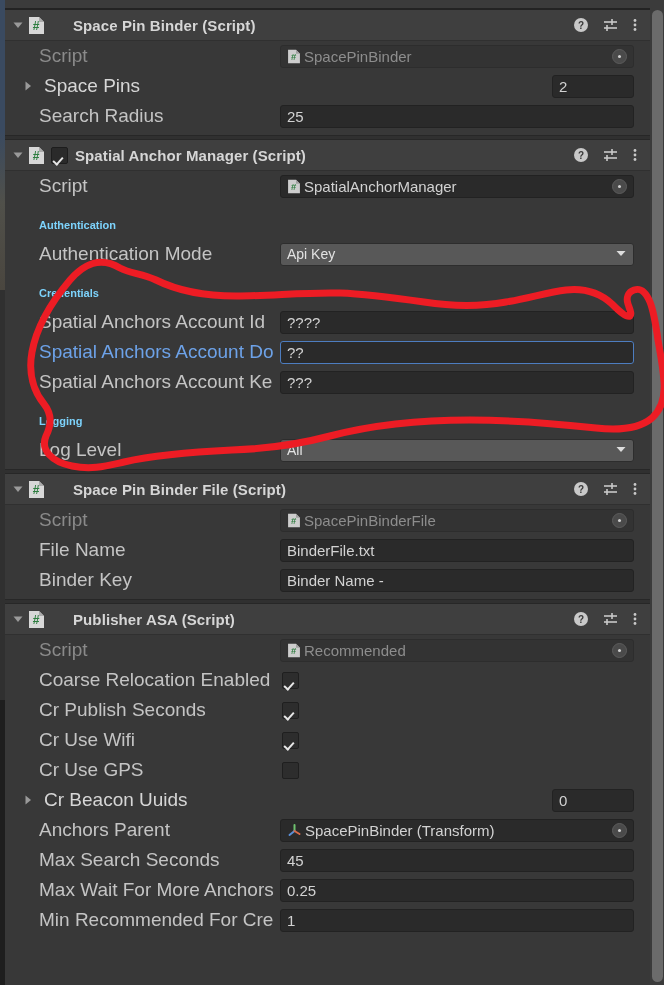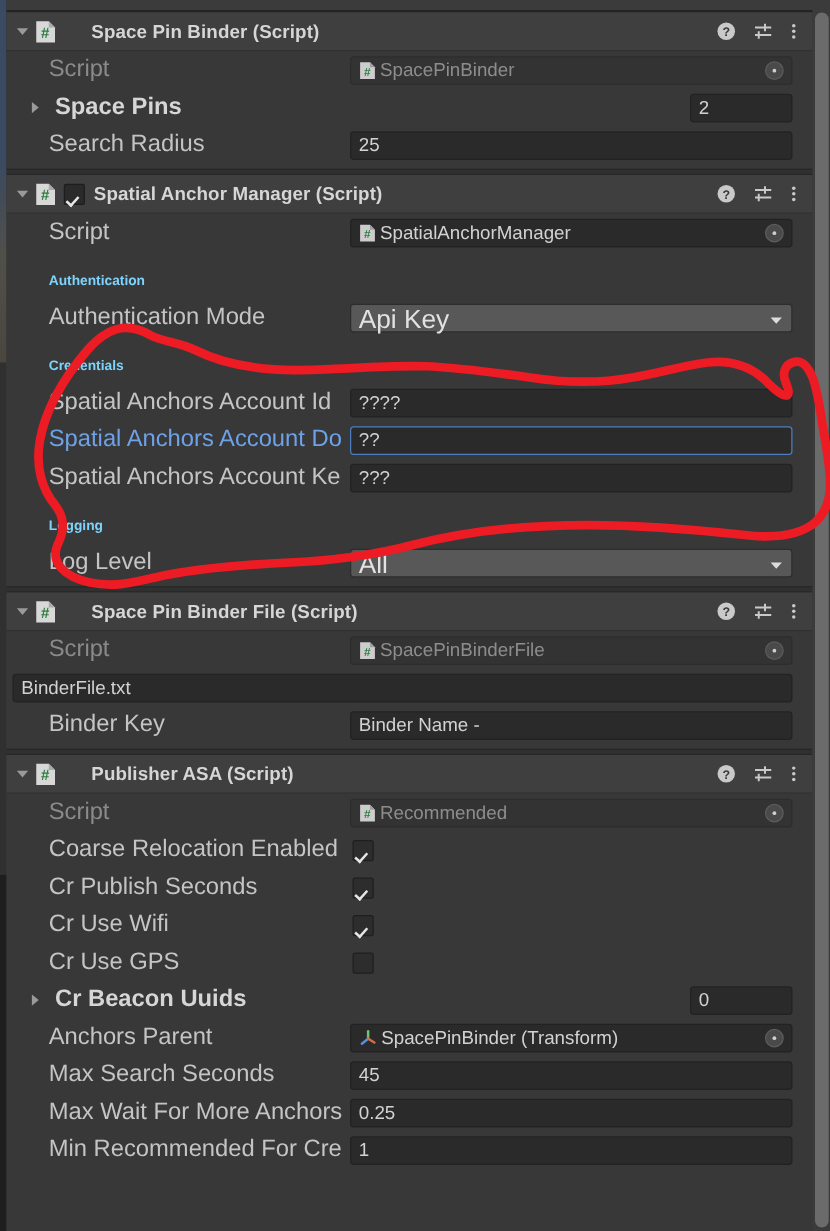--- a/index.html
+++ b/index.html
@@ -91,21 +91,21 @@
   .rows { padding: 0 0 4px 0; }
   .row {
     display: flex; align-items: center; height: 30px; padding-left: 5px;
   }
   .label {
     font-size: 19px; color: #c4c4c4; white-space: nowrap; overflow: hidden;
     flex: 0 0 270px; padding-left: 29px;
   }
   .label.dim { color: #8a8a8a; }
   .label.blue { color: #6da2e8; }
-  .label.bold { font-weight: bold; color: #d6d6d6; text-align: right; }
+  .label.bold { font-weight: normal; color: #d6d6d6; text-align: right; }
   .label.arrowed { padding-left: 10px; display: flex; align-items: center; gap: 6px;}
   .section-head {
     font-size: 11px; font-weight: bold; color: #7dd3fc; padding-left: 34px;
     display: flex; align-items: center; height: 28px;
   }
   .spacer-row { height: 10px; }
 
   .field {
     flex: 1 1 auto; margin-right: 16px;
     height: 23px; background: #2a2a2a;
@@ -128,22 +128,22 @@
   }
   .count-field {
     margin-left: auto; margin-right: 16px; width: 82px; height: 23px;
     background: #2a2a2a; border: 1px solid #222; border-radius: 3px;
     display: flex; align-items: center; padding: 0 6px;
     font-size: 15px; color: #d2d2d2;
   }
   .dropdown {
     flex: 1 1 auto; margin-right: 16px; height: 23px;
     background: #585858; border: 1px solid #2d2d2d; border-radius: 3px;
-    display: flex; align-items: flex-start; justify-content: space-between;
-    padding: 0 6px; font-size: 21px; color: #e2e2e2;
+    display: flex; align-items: center; justify-content: space-between;
+    padding: 0 6px; font-size: 14px; color: #e2e2e2;
   }
   .cbox {
     width: 17px; height: 17px; flex: 0 0 17px;
     background: #2d2d2d; border: 1px solid #1f1f1f; border-radius: 2px;
     position: relative; margin-left: 2px;
   }
   .cbox.on::after {
     content: ""; position: absolute; left: 3px; top: 7px;
     width: 4px; height: 8px; border: solid #e6e6e6;
     border-width: 0 2px 2px 0; transform: rotate(42deg);
@@ -377,20 +377,21 @@
                     <path d="M1 1 H11 L16 6 V18 H1 Z" fill="#cdcdcd"></path>
                     <path d="M11 1 L16 6 H11 Z" fill="#a0a0a0"></path>
                     <text x="8.2" y="14.5" font-family="Liberation Sans, sans-serif" font-size="12" font-weight="bold" fill="#2d7d3f" text-anchor="middle">#</text>
                   </svg></span>
                 <span>SpacePinBinderFile</span>
               </span>
               <span class="picker"></span>
             </div>
           </div>
           <div class="row">
+            <div class="label">File Name</div>
             <div class="field">
               <span>BinderFile.txt</span>
             </div>
           </div>
           <div class="row">
             <div class="label">Binder Key</div>
             <div class="field">
               <span>Binder Name -</span>
             </div>
           </div>

